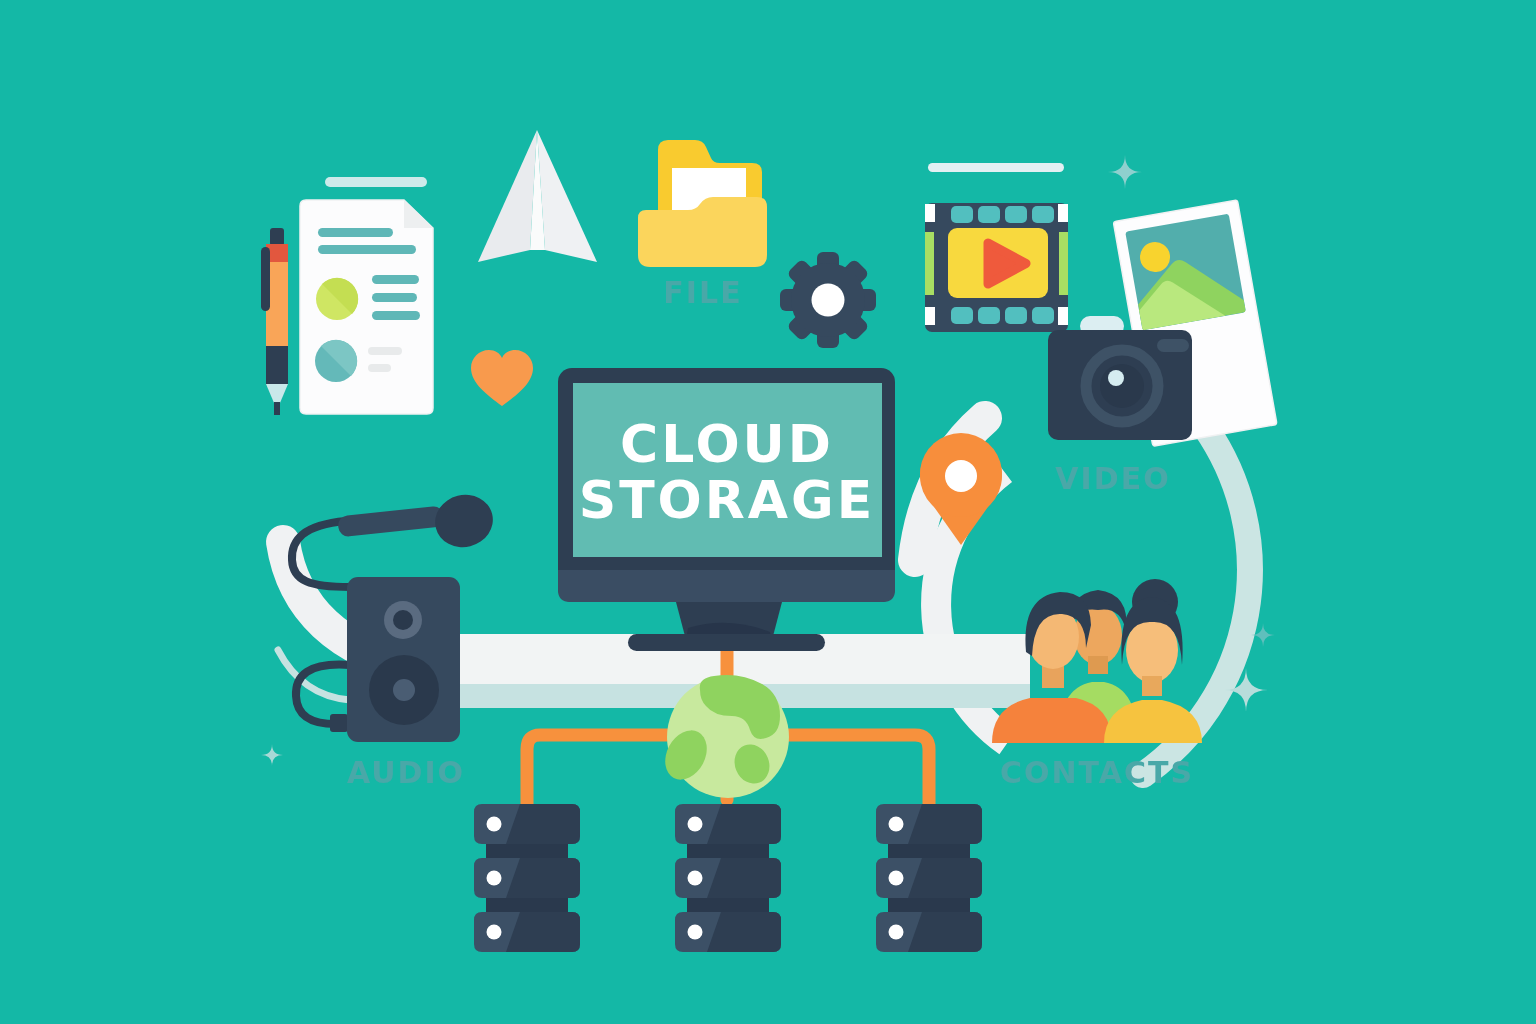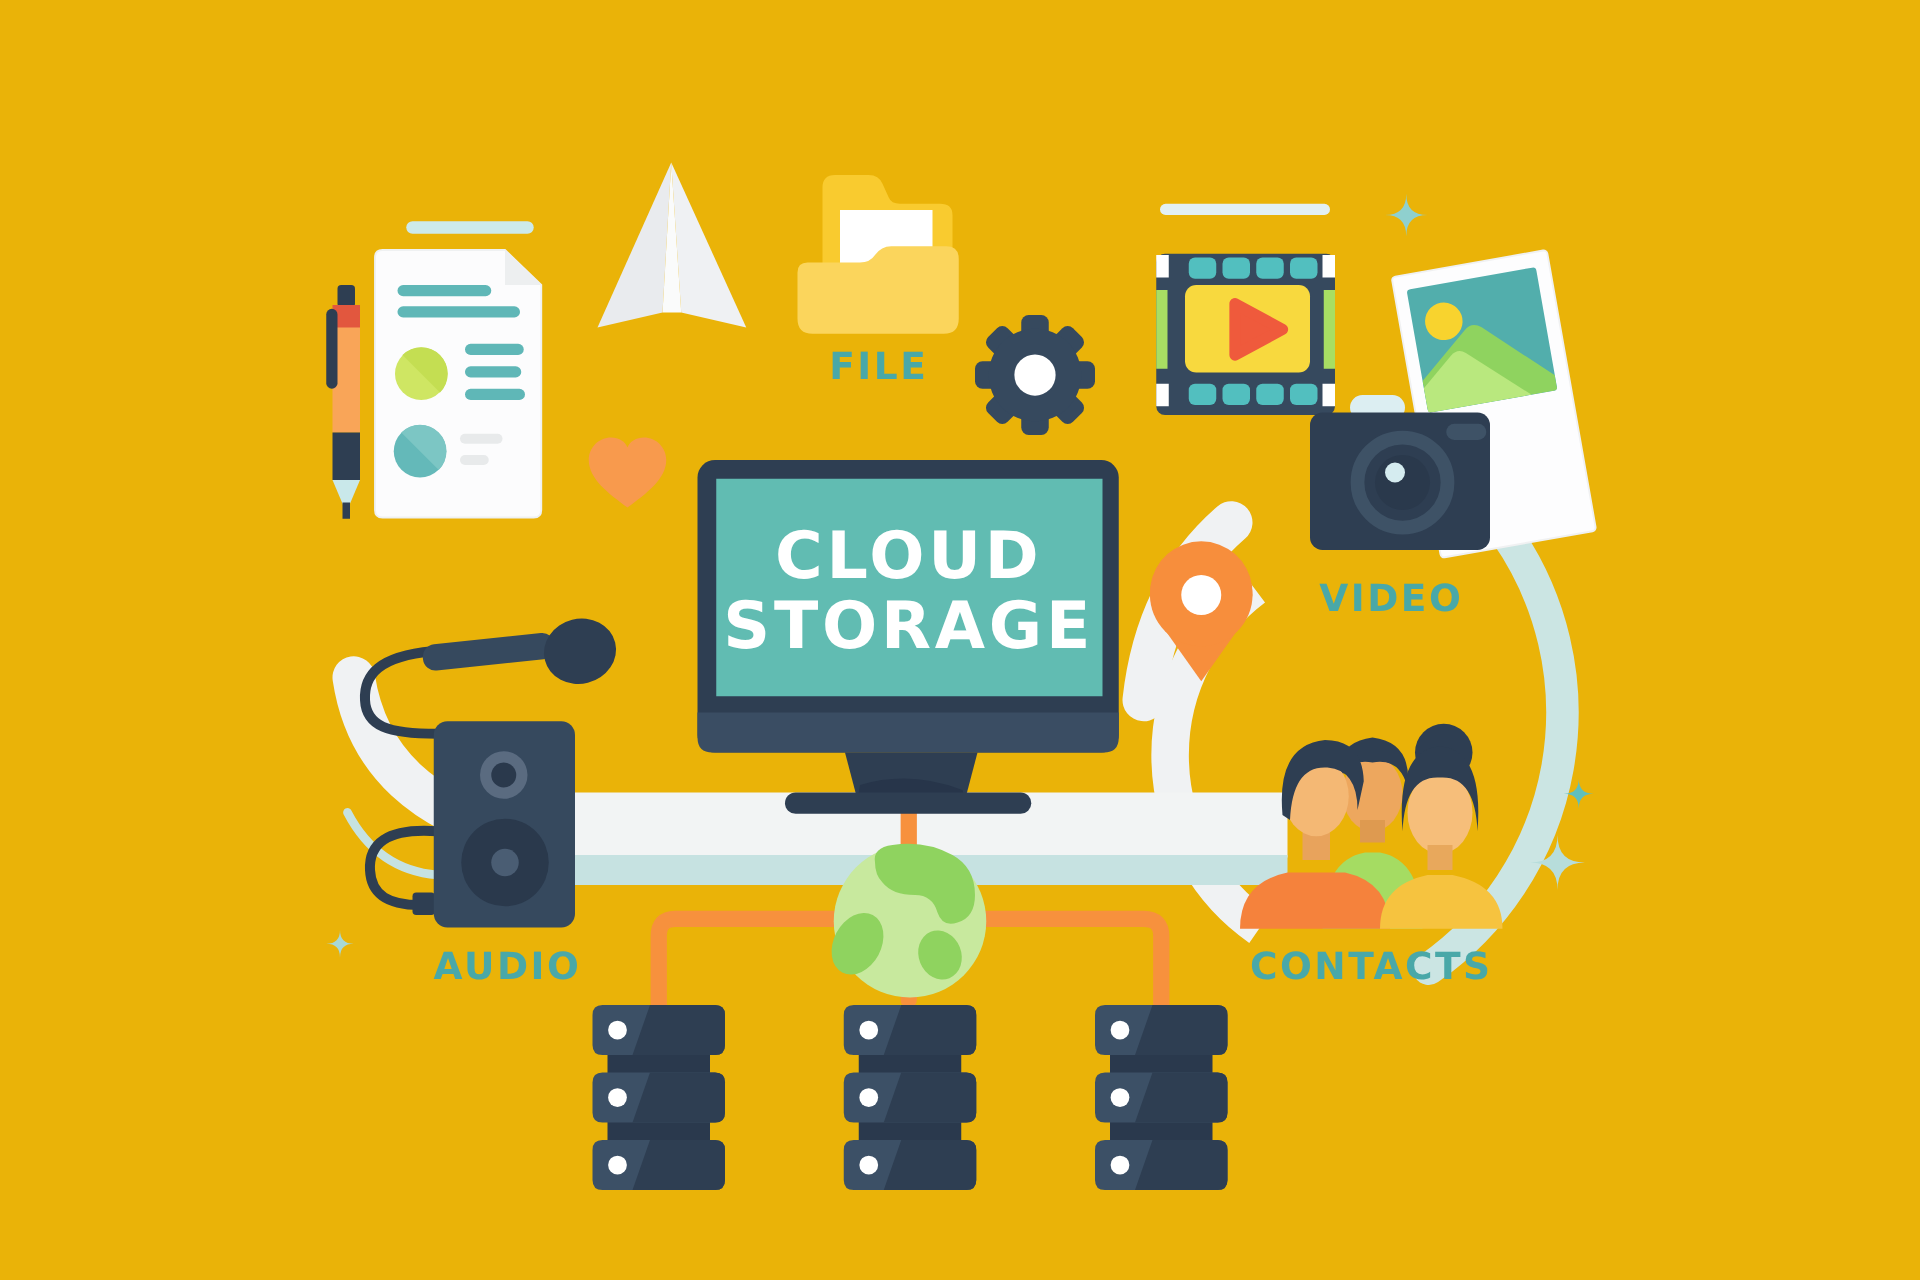--- a/index.html
+++ b/index.html
@@ -1,16 +1,16 @@
 <!DOCTYPE html>
 <html><head>
 <meta charset="utf-8">
 <style>
   html,body{margin:0;padding:0;background:#fff;}
-  .canvas{position:relative;width:1536px;height:1024px;background:#eab308;overflow:hidden;font-family:"DejaVu Sans",sans-serif;}
+  .canvas{position:relative;width:1536px;height:1024px;background:#14b8a6;overflow:hidden;font-family:"DejaVu Sans",sans-serif;}
   svg{position:absolute;left:0;top:0;}
   .lbl{font-family:"DejaVu Sans","Liberation Sans",sans-serif;font-weight:700;font-size:30px;letter-spacing:2px;fill:#49A8A8;}
   .screen-title{font-family:"DejaVu Sans","Liberation Sans",sans-serif;font-weight:700;font-size:52px;letter-spacing:3px;fill:#ffffff;}
 </style>
 </head>
 <body>
 
 <div class="canvas">
 <svg width="1536" height="1024" viewBox="0 0 1536 1024">
   <defs>

